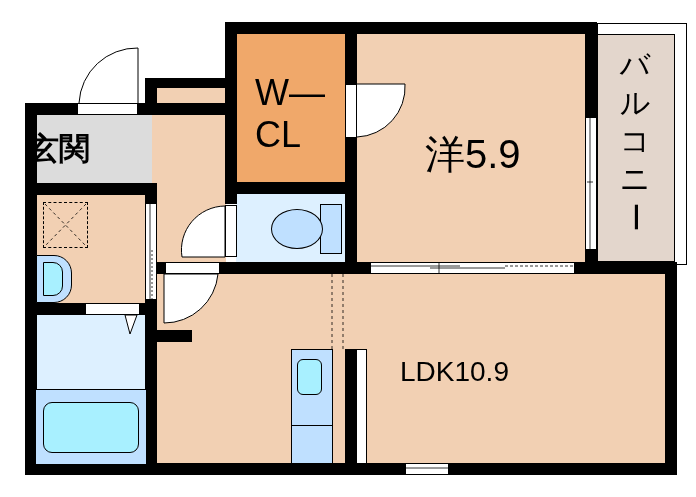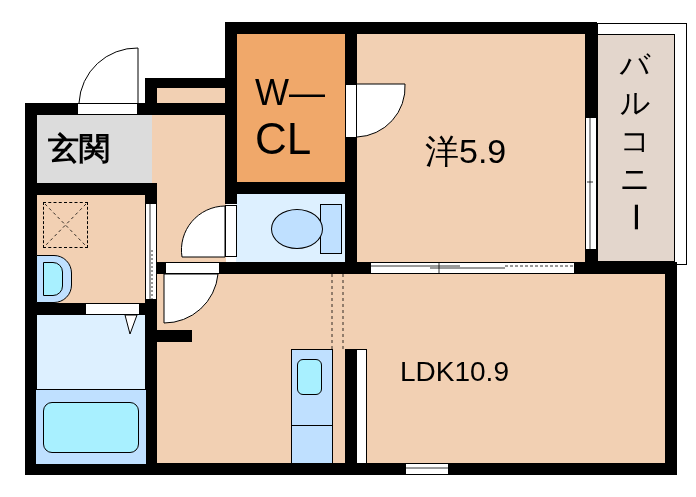--- a/index.html
+++ b/index.html
@@ -91,24 +91,24 @@
   <line x1="152" y1="250" x2="152" y2="299" stroke="#000" stroke-width="0.8" stroke-dasharray="2,2"></line>
   <line x1="370" y1="266" x2="460" y2="266" stroke="#000" stroke-width="0.8"></line>
   <line x1="430" y1="268" x2="505" y2="268" stroke="#000" stroke-width="0.8"></line>
   <line x1="505" y1="266" x2="574" y2="266" stroke="#000" stroke-width="0.8" stroke-dasharray="3,2"></line>
   <line x1="439" y1="263" x2="439" y2="273" stroke="#000" stroke-width="0.8"></line>
   <line x1="590" y1="117" x2="590" y2="250" stroke="#000" stroke-width="0.8"></line>
   <line x1="587" y1="182" x2="593" y2="182" stroke="#000" stroke-width="0.8"></line>
   <line x1="405" y1="468" x2="449" y2="468" stroke="#000" stroke-width="0.8"></line>
 </svg>
 
-<div class="lbl" style="left:48px;top:133px;font-size:31px;font-weight:bold;">玄関</div>
+<div class="lbl" style="left:28px;top:133px;font-size:31px;font-weight:bold;">玄関</div>
 <div class="lbl" style="left:255px;top:75px;font-size:36px;">W—</div>
-<div class="lbl" style="left:255px;top:117px;font-size:44px;">CL</div>
-<div class="lbl" style="left:425px;top:134px;font-size:34px;">洋5.9</div>
+<div class="lbl" style="left:255px;top:117px;font-size:36px;">CL</div>
+<div class="lbl" style="left:425px;top:134px;font-size:40px;">洋5.9</div>
 <div class="lbl" style="left:400px;top:358px;font-size:28px;">LDK10.9</div>
 <div class="abs" style="left:610px;top:46px;width:50px;text-align:center;font-size:30px;line-height:38px;">
   <div>バ</div>
   <div>ル</div>
   <div>コ</div>
   <div>ニ</div>
   <div style="transform:rotate(90deg);">ー</div>
 </div>
 
 </body></html>

